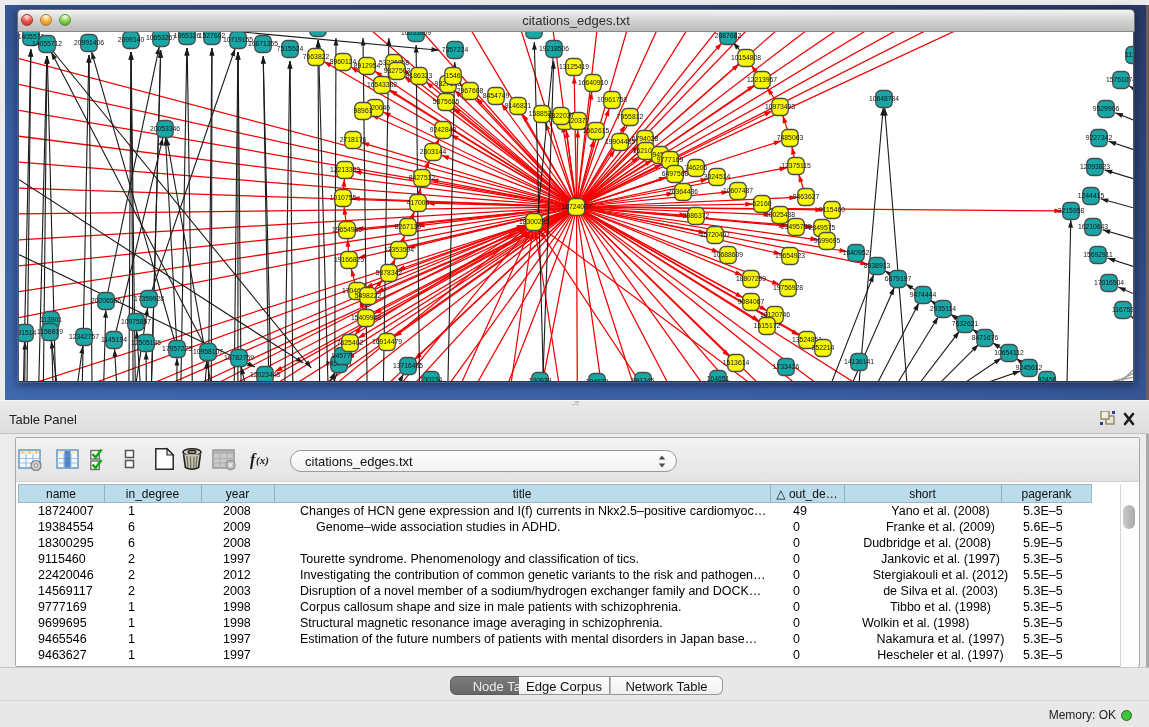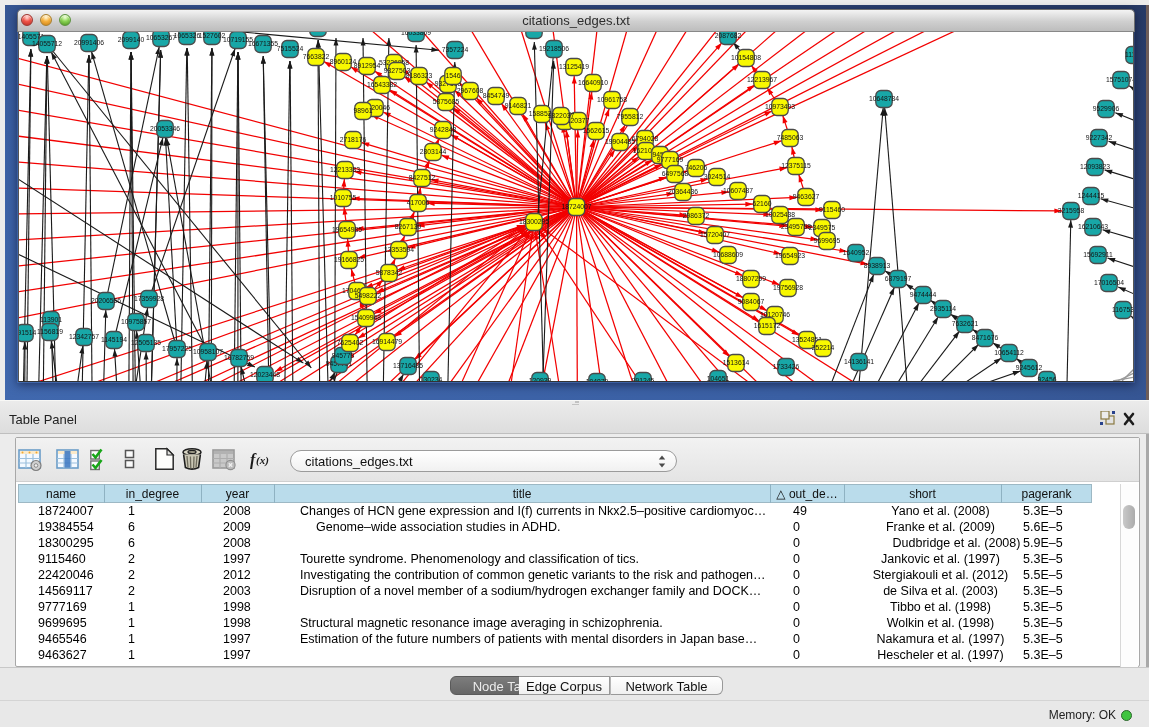--- a/index.html
+++ b/index.html
@@ -884,21 +884,21 @@
     <span style="left:298px">Genome–wide association studies in ADHD.</span>
     <span style="left:775px">0</span>
     <span style="left:844px;width:157px;text-align:center">Franke et al. (2009)</span>
     <span style="left:1005px">5.6E–5</span>
   </div>
 <div class="trow" style="top:535px">
 <span style="left:20px">18300295</span>
     <span style="left:110px">6</span>
     <span style="left:205px">2008</span>
     <span style="left:775px">0</span>
-    <span style="left:860px;width:157px;text-align:center">Dudbridge et al. (2008)</span>
+    <span style="left:816px;width:157px;text-align:right">Dudbridge et al. (2008)</span>
     <span style="left:1005px">5.9E–5</span>
   </div>
 <div class="trow" style="top:551px">
 <span style="left:20px">9115460</span>
     <span style="left:110px">2</span>
     <span style="left:205px">1997</span>
     <span style="left:282px">Tourette syndrome. Phenomenology and classification of tics.</span>
     <span style="left:775px">0</span>
     <span style="left:844px;width:157px;text-align:center">Jankovic et al. (1997)</span>
     <span style="left:1005px">5.3E–5</span>
@@ -918,31 +918,32 @@
     <span style="left:205px">2003</span>
     <span style="left:282px">Disruption of a novel member of a sodium/hydrogen exchanger family and DOCK…</span>
     <span style="left:775px">0</span>
     <span style="left:844px;width:157px;text-align:center">de Silva et al. (2003)</span>
     <span style="left:1005px">5.3E–5</span>
   </div>
 <div class="trow" style="top:599px">
 <span style="left:20px">9777169</span>
     <span style="left:110px">1</span>
     <span style="left:205px">1998</span>
+    <span style="left:282px">Corpus callosum shape and size in male patients with schizophrenia.</span>
     <span style="left:775px">0</span>
     <span style="left:844px;width:157px;text-align:center">Tibbo et al. (1998)</span>
     <span style="left:1005px">5.3E–5</span>
   </div>
 <div class="trow" style="top:615px">
 <span style="left:20px">9699695</span>
     <span style="left:110px">1</span>
     <span style="left:205px">1998</span>
     <span style="left:282px">Structural magnetic resonance image averaging in schizophrenia.</span>
     <span style="left:775px">0</span>
-    <span style="left:844px;width:157px;text-align:center">Wolkin et al. (1998)</span>
+    <span style="left:844px;width:157px;">Wolkin et al. (1998)</span>
     <span style="left:1005px">5.3E–5</span>
   </div>
 <div class="trow" style="top:631px">
 <span style="left:20px">9465546</span>
     <span style="left:110px">1</span>
     <span style="left:205px">1997</span>
     <span style="left:282px">Estimation of the future numbers of patients with mental disorders in Japan base…</span>
     <span style="left:775px">0</span>
     <span style="left:844px;width:157px;text-align:center">Nakamura et al. (1997)</span>
     <span style="left:1005px">5.3E–5</span>

